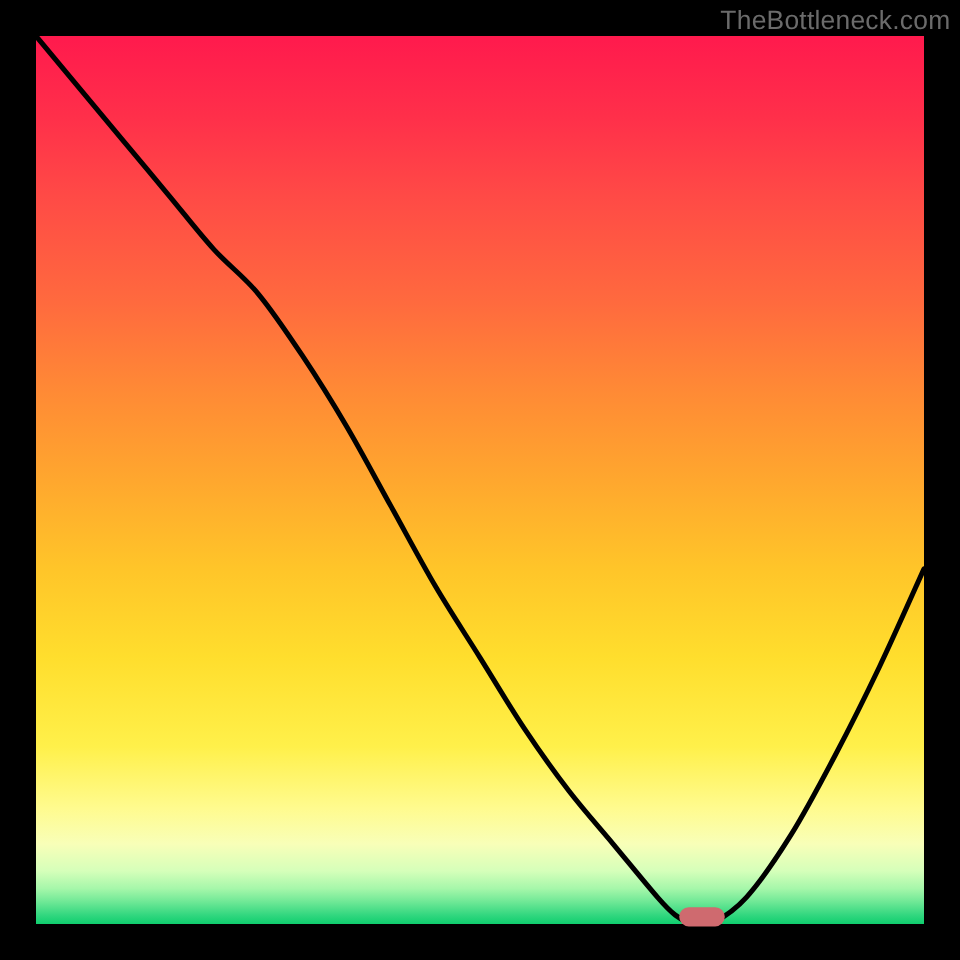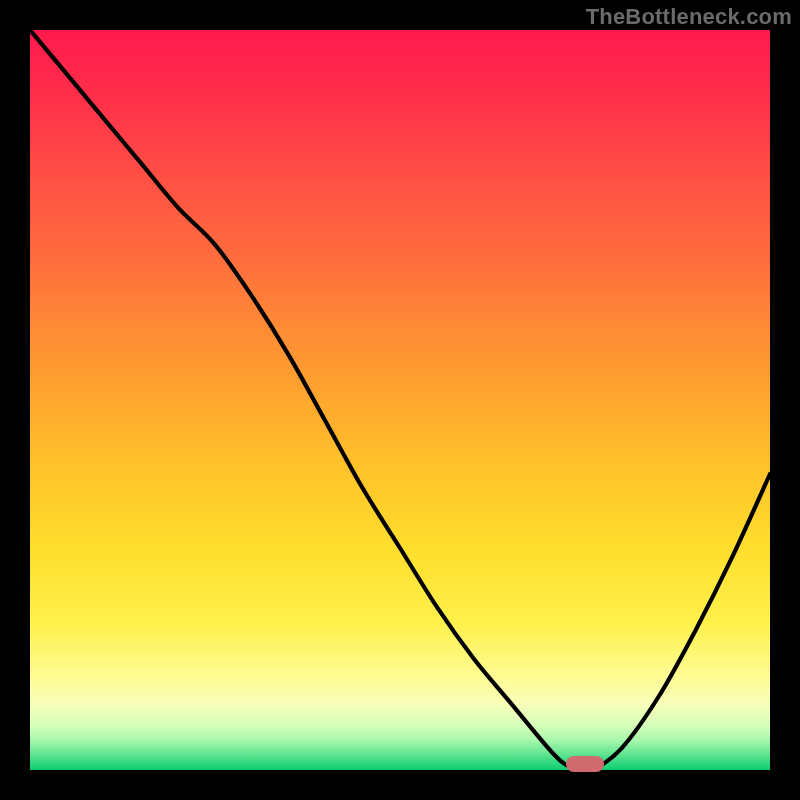--- a/index.html
+++ b/index.html
@@ -42,21 +42,21 @@
       #32d77f 99%,
       #0fce6e 100%
     );
   }
   .watermark {
     position: absolute;
     top: 4px;
     right: 8px;
     font-family: Arial, Helvetica, sans-serif;
     font-size: 22px;
-    font-weight: 700;
+    font-weight: 400;
     color: #6b6b6b;
     letter-spacing: 0.2px;
   }
   svg.curve {
     position: absolute;
     left: 0;
     top: 0;
     width: 740px;
     height: 740px;
   }

